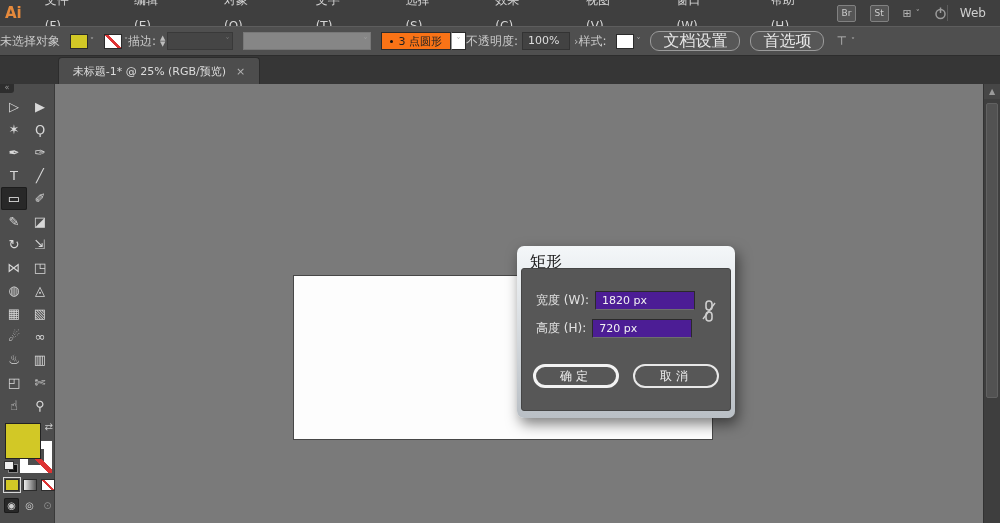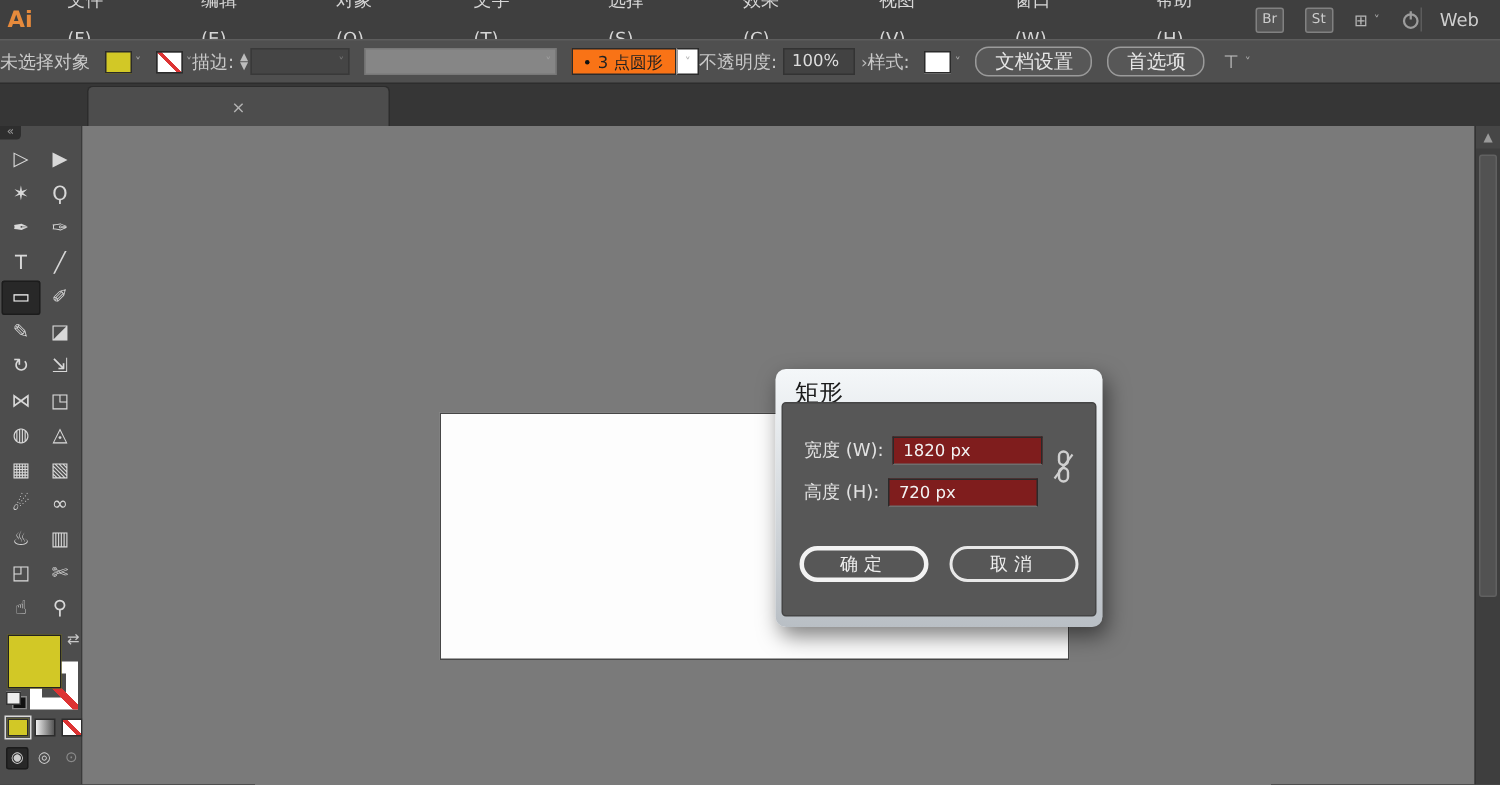--- a/index.html
+++ b/index.html
@@ -37,21 +37,21 @@
   .brushcombo{display:flex;margin-left:10px;align-items:center;}
   .brushbox{height:18px;background:#f97316;color:#222;font-size:11px;display:flex;align-items:center;
             gap:5px;padding:0 8px;border:1px solid #2b2b2b;box-sizing:border-box;}
   .brushdot{width:3px;height:3px;border-radius:50%;background:#111;}
   .brushchev{height:18px;width:15px;background:#fff;border:1px solid #2b2b2b;border-left:1px solid #999;
              box-sizing:border-box;display:flex;align-items:center;justify-content:center;color:#333;}
   .cb-field{width:48px;height:18px;background:#424242;border:1px solid #333;box-sizing:border-box;
             color:#ddd;padding-left:5px;line-height:16px;margin-left:4px;font-size:11px;}
   .morebtn{margin-left:4px;color:#bbb;font-size:11px;}
   .cb-btn{height:20px;margin-left:10px;padding:0 12px;background:#575757;border:1px solid #9b9b9b;
-          border-radius:9px;color:#e6e6e6;font-size:13px;line-height:18px;cursor:default;}
+          border-radius:9px;color:#e6e6e6;font-size:16px;line-height:18px;cursor:default;}
   .panelicon{margin-left:12px;color:#c0c0c0;font-size:12px;display:flex;align-items:center;gap:4px;}
 
   
   .tabbar{position:absolute;left:0;top:56px;width:1000px;height:28px;background:#363636;}
   .tab{position:absolute;left:58px;top:1px;height:27px;width:202px;background:#4d4d4d;
        border:1px solid #2c2c2c;border-bottom:none;border-radius:4px 4px 0 0;box-sizing:border-box;
        display:flex;align-items:center;justify-content:center;gap:10px;color:#dcdcdc;font-size:11px;}
   .tab-close{color:#b3b3b3;font-size:11px;cursor:default;}
 
   
@@ -101,21 +101,21 @@
 
   
   .dialog{position:absolute;left:517px;top:246px;width:218px;height:172px;border-radius:7px;
           background:linear-gradient(#f4f7f9,#b9bfc5);box-shadow:3px 6px 14px rgba(0,0,0,.5);
           box-sizing:border-box;}
   .dlg-title{color:#1b1b1b;font-size:16px;padding:6px 0 0 13px;}
   .dlg-body{position:absolute;left:4px;right:4px;top:22px;bottom:7px;background:#575757;
             border:1px solid #454545;border-radius:3px;box-sizing:border-box;}
   .dlg-row{position:absolute;left:14px;display:flex;align-items:center;color:#e2e2e2;font-size:12px;}
   .dlg-row.r1{top:22px;} .dlg-row.r2{top:50px;}
-  .dlg-input{width:92px;height:17px;margin-left:6px;background:#7f1d1d;border:1px solid #2a2a2a;
+  .dlg-input{width:92px;height:17px;margin-left:6px;background:#4c1d95;border:1px solid #2a2a2a;
              border-bottom-color:#6e6e6e;color:#f2f2f2;font-size:11px;font-family:"DejaVu Sans",sans-serif;
              padding:0 0 0 6px;box-sizing:content-box;}
   .chainlink{position:absolute;right:14px;top:30px;}
   .dlg-btns{position:absolute;left:0;right:0;bottom:22px;display:flex;justify-content:center;gap:14px;}
   .pillbtn{width:86px;height:24px;border-radius:13px;background:transparent;color:#efefef;font-size:12px;
            font-family:"DejaVu Sans",sans-serif;letter-spacing:4px;cursor:default;}
   .pillbtn.ok{border:3px solid #f3f3f3;}
   .pillbtn.cancel{border:2px solid #e8e8e8;}
 </style>
 </head>
@@ -195,20 +195,21 @@
     <button class="cb-btn">文档设置</button>
     <button class="cb-btn">首选项</button>
     <span class="panelicon">
       <span>⊤</span>
       <span class="chev">˅</span>
     </span>
   </div>
 
   <div class="tabbar">
     <div class="tab">
+      <span>未标题-1* @ 25% (RGB/预览)</span>
       <span class="tab-close">×</span>
     </div>
   </div>
 
   <div class="toolbar">
     <div class="collapse">«</div>
     <div class="tools">
 
     <div class="tool">
           <span>▷</span>

